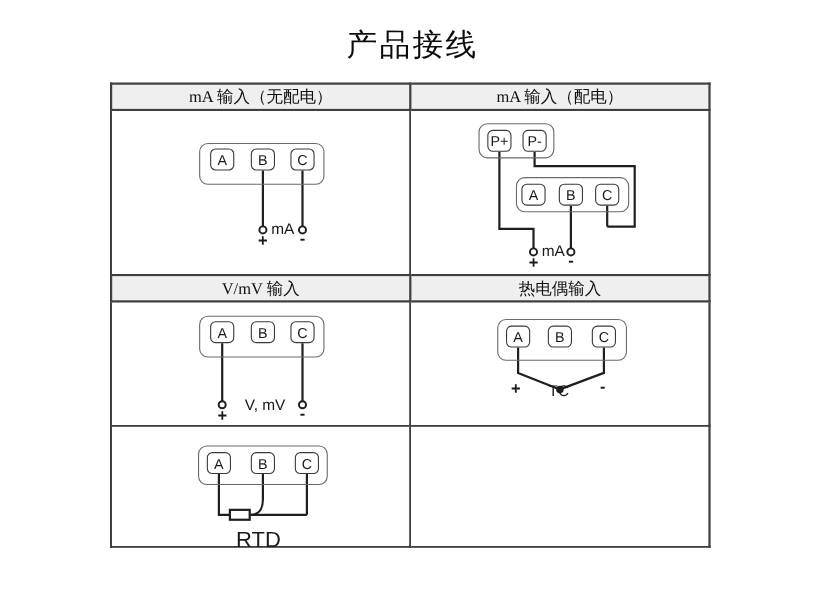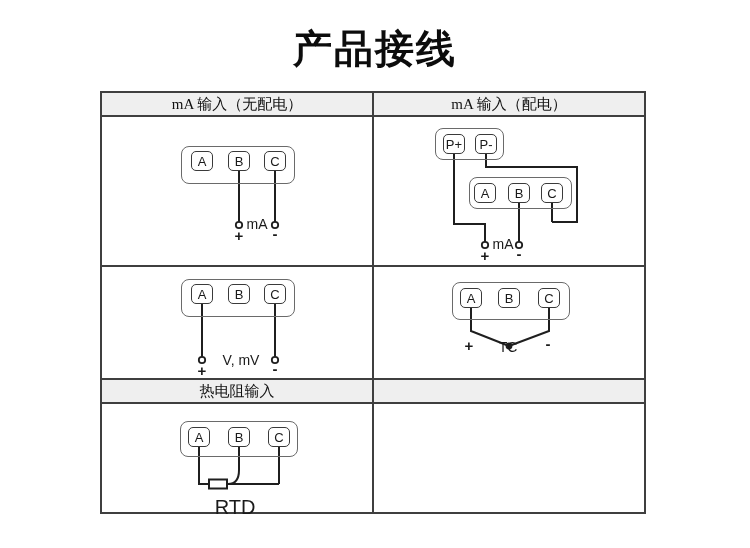--- a/index.html
+++ b/index.html
@@ -3,21 +3,21 @@
 <meta charset="utf-8">
 <style>
   html,body{margin:0;padding:0;}
   body{
     width:750px;height:548px;background:#ffffff;
     font-family:"Liberation Sans",sans-serif;color:#111;
     position:relative;overflow:hidden;
   }
   .page-title{
     margin:22px 0 15px 0;text-align:center;
-    font-size:39px;font-weight:700;letter-spacing:2px;color:#0c0c0c;
+    font-size:28px;font-weight:400;letter-spacing:2px;color:#0c0c0c;
   }
   table.wiring{
     border-collapse:collapse;margin-left:100px;table-layout:fixed;
   }
   table.wiring td{
     border:2px solid #3f3f3f;padding:0;box-sizing:content-box;
   }
   td.hdr{
     width:270px;height:22px;background:#efefef;
     text-align:center;vertical-align:middle;
@@ -91,20 +91,24 @@
       <div class="strip" style="left:95px;top:60px;width:103px;height:32px"></div>
       <div class="term" style="left:100px;top:66px">A</div>
       <div class="term" style="left:134px;top:66px">B</div>
       <div class="term" style="left:167px;top:66px">C</div>
       <span class="lbl sig" style="left:129px;top:119px">mA</span>
       <span class="lbl pm" style="left:111px;top:130px">+</span>
       <span class="lbl pm" style="left:145px;top:128px">-</span>
     </td>
   </tr>
 
+  <tr>
+    <td class="hdr">V/mV 输入</td>
+    <td class="hdr">热电偶输入</td>
+  </tr>
 
   <tr class="r2">
 
     <td class="dia">
       <svg class="wires" width="270" height="111" viewBox="0 0 270 111">
         <path d="M100,37 V90" stroke="#1f1f1f" stroke-width="2" fill="none"></path>
         <path d="M173,37 V90" stroke="#1f1f1f" stroke-width="2" fill="none"></path>
         <circle cx="100" cy="93" r="3.2" fill="#fff" stroke="#1f1f1f" stroke-width="1.8"></circle>
         <circle cx="173" cy="93" r="3.2" fill="#fff" stroke="#1f1f1f" stroke-width="1.8"></circle>
       </svg>
@@ -126,24 +130,20 @@
       <div class="strip" style="left:78px;top:15px;width:118px;height:38px"></div>
       <div class="term" style="left:86px;top:21px">A</div>
       <div class="term" style="left:124px;top:21px">B</div>
       <div class="term" style="left:164px;top:21px">C</div>
       <span class="lbl pm" style="left:95px;top:70px">+</span>
       <span class="lbl pm" style="left:174px;top:68px">-</span>
       <span class="lbl sig" style="left:134px;top:72px">TC</span>
     </td>
   </tr>
 
-  <tr>
-    <td class="hdr">热电阻输入</td>
-    <td class="hdr"></td>
-  </tr>
 
   <tr class="r3">
 
     <td class="dia">
       <svg class="wires" width="270" height="108" viewBox="0 0 270 108">
         <path d="M97,43 V80 H107" stroke="#1f1f1f" stroke-width="2" fill="none"></path>
         <path d="M125,80 H177" stroke="#1f1f1f" stroke-width="2" fill="none"></path>
         <path d="M177,43 V80" stroke="#1f1f1f" stroke-width="2" fill="none"></path>
         <path d="M137,43 V66 C137,75 133,80 126,80" stroke="#1f1f1f" stroke-width="2" fill="none"></path>
         <rect x="107" y="75.5" width="18" height="9" fill="#fff" stroke="#1f1f1f" stroke-width="2"></rect>

